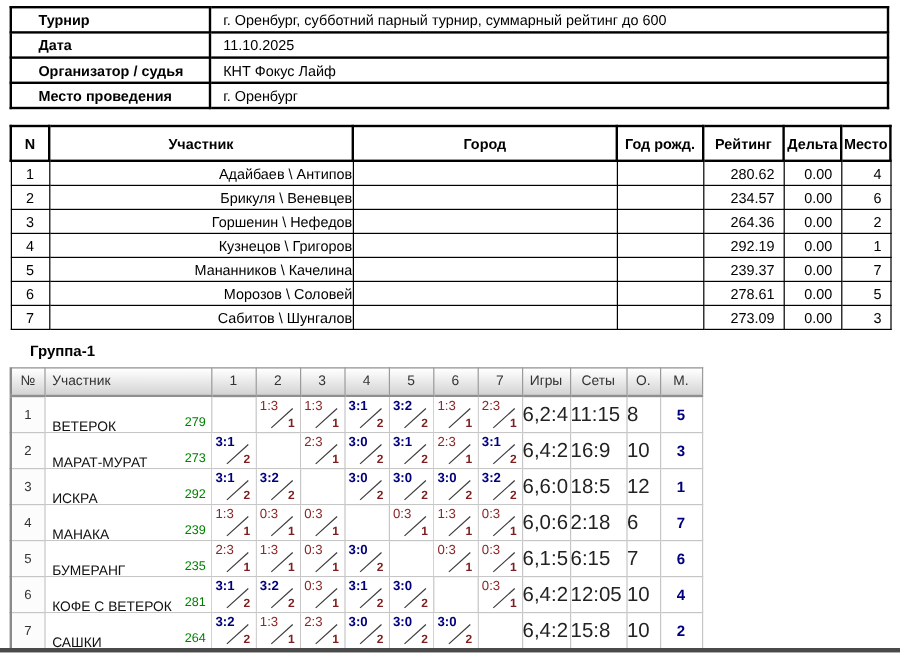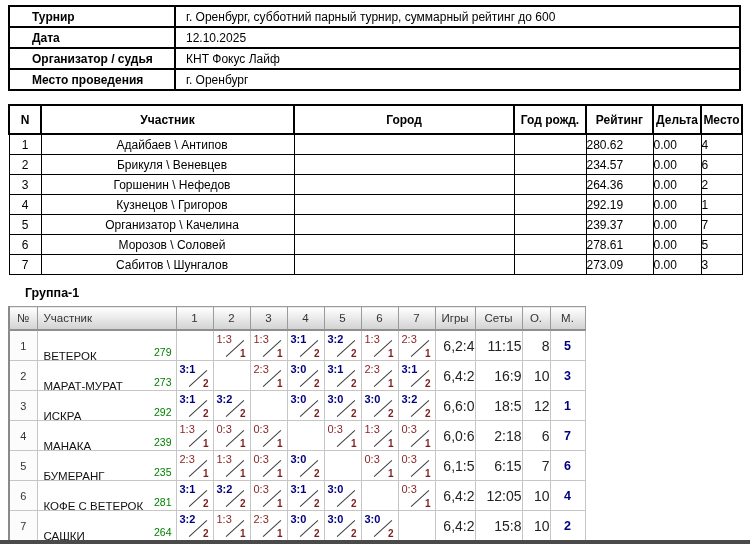--- a/index.html
+++ b/index.html
@@ -14,43 +14,43 @@
   .info-table td.info-label { width:138px; font-weight:bold; padding-left:22px; }
 
   
   .ptable { position:absolute; left:8px; top:104px; width:733px;
             border-collapse:collapse; table-layout:fixed; font-size:12px; }
   .ptable th { border:2px solid #000; height:27px; font-weight:bold; text-align:center;
                padding:0; background:#fff; }
   .ptable td { border:1.5px solid #000; height:19px; padding:0; vertical-align:middle;
                white-space:nowrap; overflow:hidden; }
   .ptable td.c { text-align:center; }
-  .ptable td.l { text-align:center; padding-left:9px; }
-  .ptable td.r { text-align:left; padding-right:7px; }
+  .ptable td.l { text-align:right; padding-left:9px; }
+  .ptable td.r { text-align:right; padding-right:7px; }
 
   
   .group-title { position:absolute; left:9px; top:286px; font-size:12.5px; font-weight:bold;margin-left:16px; }
 
   
   .gtable { position:absolute; left:8px; top:306px; border-collapse:collapse;
             table-layout:fixed; font-size:11px; border-left:2px solid #8a8a8a;
             border-bottom:1px solid #b8b8b8; }
   .gtable th { height:22px; background:linear-gradient(#ffffff,#d2d2d2);
                border:1px solid #9a9a9a; border-bottom:2px solid #8f8f8f;
                font-weight:normal; color:#333; font-size:11.5px; text-align:center; padding:0; }
   .gtable th.th-left { text-align:left; padding-left:6px; }
   .gtable td { border:1px solid #c6c6c6; height:29px; background:#fff; padding:0;
                vertical-align:middle; }
   .gtable td.numcell { text-align:center; color:#333; background:#fcfcfc; }
   .pcell { position:relative; }
   .pcell .nm { position:absolute; top:3px; left:6px; font-size:11.5px; color:#111; white-space:nowrap;margin-top:16px; }
   .pcell .rt { position:absolute; bottom:2px; right:4px; font-size:10.5px; color:#008000; }
   .rescell { position:relative; }
   .diag { background:#c8c8c8; }
-  .stat  { background:#efefef; text-align:right; font-size:14px; color:#222; }
+  .stat  { background:#efefef; text-align:left; font-size:17px; color:#222; }
   .placecell { background:#efefef; text-align:center; font-weight:bold;
                color:#00007e; font-size:12.5px; }
   .sc { position:absolute; top:2px; left:3px; font-size:11px; white-space:nowrap; }
   .sc.win  { font-weight:bold; color:#00007e; }
   .sc.loss { color:#8b2626; }
   .slash { position:absolute; left:9px; top:17px; width:24px; height:0;
            border-top:1.5px solid #3c3c3c; transform:rotate(-42deg); }
   .pts { position:absolute; right:4px; bottom:1px; font-size:10px; font-weight:bold; color:#7d1d1d; }
 
   .bottom-bar { position:absolute; left:0; top:540px; width:750px; height:4px; background:#4a4a4a; }
@@ -61,21 +61,21 @@
 <div class="page">
 
   <table class="info-table">
     <tbody>
         <tr>
           <td class="info-label">Турнир</td>
           <td class="info-value">г. Оренбург, субботний парный турнир, суммарный рейтинг до 600</td>
         </tr>
         <tr>
           <td class="info-label">Дата</td>
-          <td class="info-value">12.10.2025</td>
+          <td class="info-value">11.10.2025</td>
         </tr>
         <tr>
           <td class="info-label">Организатор / судья</td>
           <td class="info-value">КНТ Фокус Лайф</td>
         </tr>
         <tr>
           <td class="info-label">Место проведения</td>
           <td class="info-value">г. Оренбург</td>
         </tr>
       </tbody>
@@ -134,21 +134,21 @@
           <td class="c">4</td>
           <td class="l">Кузнецов \ Григоров</td>
           <td class="l"></td>
           <td class="r"></td>
           <td class="r">292.19</td>
           <td class="r">0.00</td>
           <td class="r">1</td>
         </tr>
         <tr>
           <td class="c">5</td>
-          <td class="l">Организатор \ Качелина</td>
+          <td class="l">Мананников \ Качелина</td>
           <td class="l"></td>
           <td class="r"></td>
           <td class="r">239.37</td>
           <td class="r">0.00</td>
           <td class="r">7</td>
         </tr>
         <tr>
           <td class="c">6</td>
           <td class="l">Морозов \ Соловей</td>
           <td class="l"></td>

